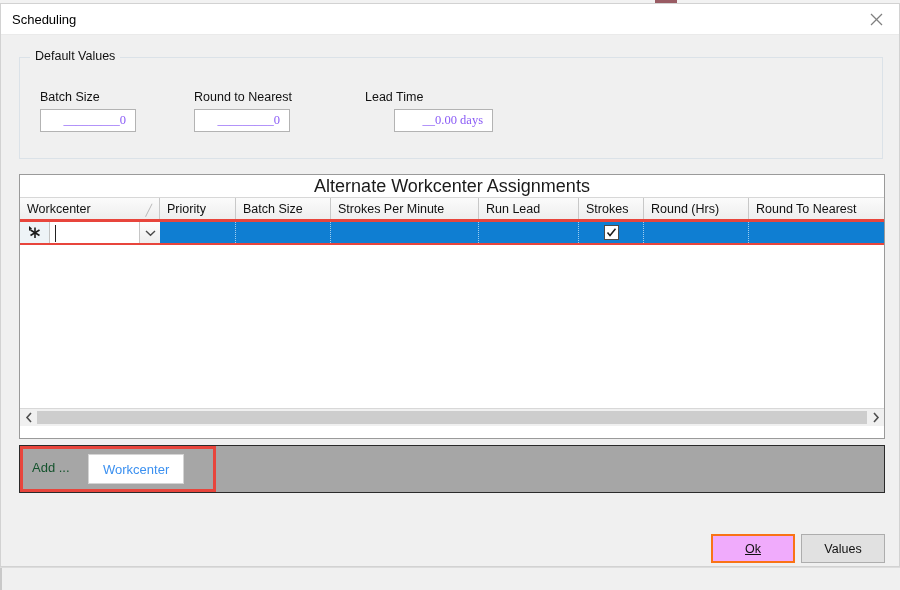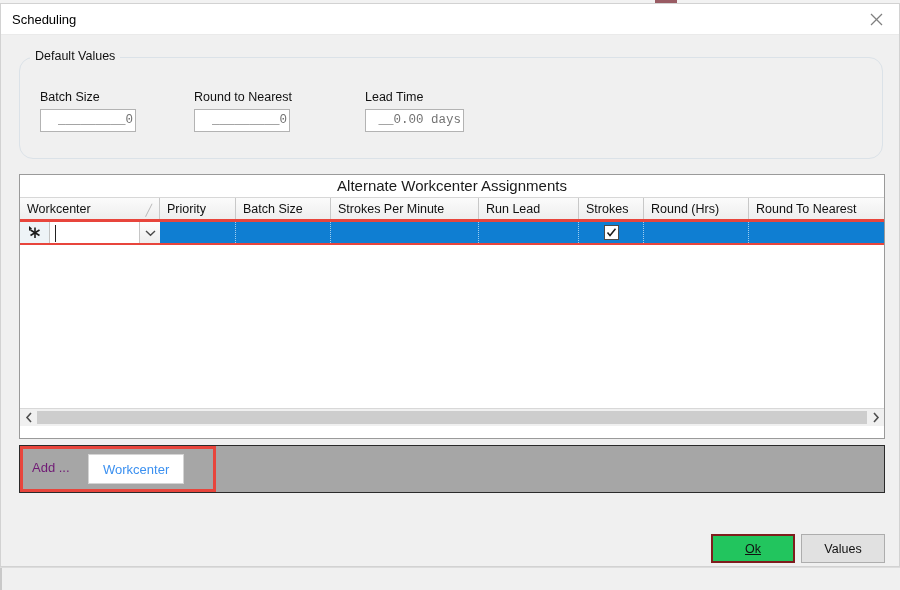--- a/index.html
+++ b/index.html
@@ -86,21 +86,21 @@
     cursor: default;
   }
   #close-button svg { display: block; }
 
   
   #group-default-values {
     position: absolute;
     left: 18px; top: 53px;
     width: 864px; height: 102px;
     border: 1px solid #dbe2e8;
-    border-radius: 14px;
+    border-radius: 0;
     box-sizing: border-box;
   }
   #group-legend {
     position: absolute;
     left: 10px; top: -9px;
     background: #f0f0f0;
     padding: 0 5px;
     font-size: 12.5px;
     color: #111111;
   }
@@ -113,50 +113,50 @@
     font-size: 12.5px;
     color: #111111;
     margin-bottom: 5px;
     display: block;
   }
   .field-input {
     height: 23px;
     background: #ffffff;
     border: 1px solid #b3b3b3;
     box-sizing: border-box;
-    font-family: Liberation Mono, monospace;
-    font-size: 12.5px;
-    color: #737373;
+    font-family: Liberation Serif, serif;
+    font-size: 12.5px;
+    color: #8b5cf6;
     text-align: right;
-    padding: 0 2px;
+    padding: 0 9px;
     line-height: 21px;
     white-space: nowrap;
     overflow: hidden;
   }
   #field-batch-size { left: 20px; }
   #field-batch-size .field-input { width: 96px; }
   #field-round-to-nearest { left: 174px; }
   #field-round-to-nearest .field-input { width: 96px; }
   #field-lead-time { left: 345px; }
-  #field-lead-time .field-input { width: 99px; }
+  #field-lead-time .field-input { width: 99px; margin-left: 29px; }
 
   
   #grid-panel {
     position: absolute;
     left: 18px; top: 170px;
     width: 866px; height: 265px;
     background: #ffffff;
     border: 1px solid #9a9a9a;
     box-sizing: border-box;
   }
   #grid-caption {
     height: 22px;
     line-height: 22px;
     text-align: center;
-    font-size: 15px;
+    font-size: 18px;
     color: #1b1b1b;
     background: #ffffff;
   }
 
   
   #grid-header {
     display: flex;
     height: 24px;
     background: #f4f4f4;
     border-top: 1px solid #d7d7d7;
@@ -299,21 +299,21 @@
     position: absolute;
     left: 0; top: 0;
     width: 196px; height: 46px;
     border: 3px solid #e8453c;
     box-sizing: border-box;
   }
   #tab-add-label {
     position: absolute;
     left: 12px; top: 14px;
     font-size: 13px;
-    color: #701a75;
+    color: #14532d;
   }
   #tab-workcenter {
     position: absolute;
     left: 68px; top: 8px;
     height: 30px;
     padding: 0 14px;
     background: #ffffff;
     border: 1px solid #d4d4d4;
     box-sizing: border-box;
     display: flex; align-items: center;
@@ -328,22 +328,22 @@
     width: 84px;
     display: flex; align-items: center; justify-content: center;
     font-size: 12.5px;
     color: #111111;
     background: #e1e1e1;
     border: 1px solid #adadad;
     box-sizing: border-box;
   }
   #button-ok {
     left: 710px; top: 530px;
-    background: #22c55e;
-    border: 2px solid #7f1d1d;
+    background: #f0abfc;
+    border: 2px solid #f97316;
     text-decoration: underline;
   }
   #button-cancel {
     left: 800px; top: 530px;
   }
 </style>
 </head>
 <body>
 
 <div id="bg-top-sliver">

